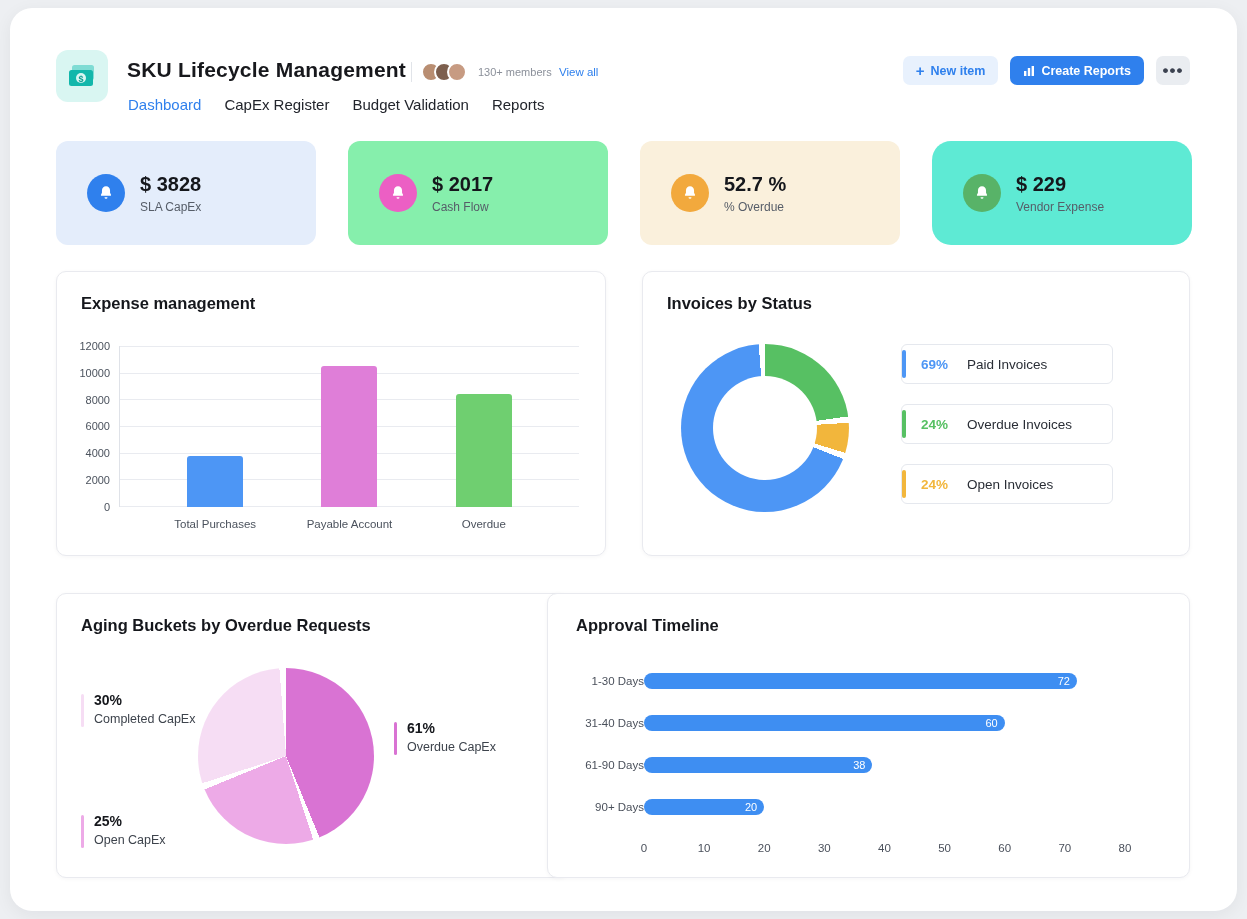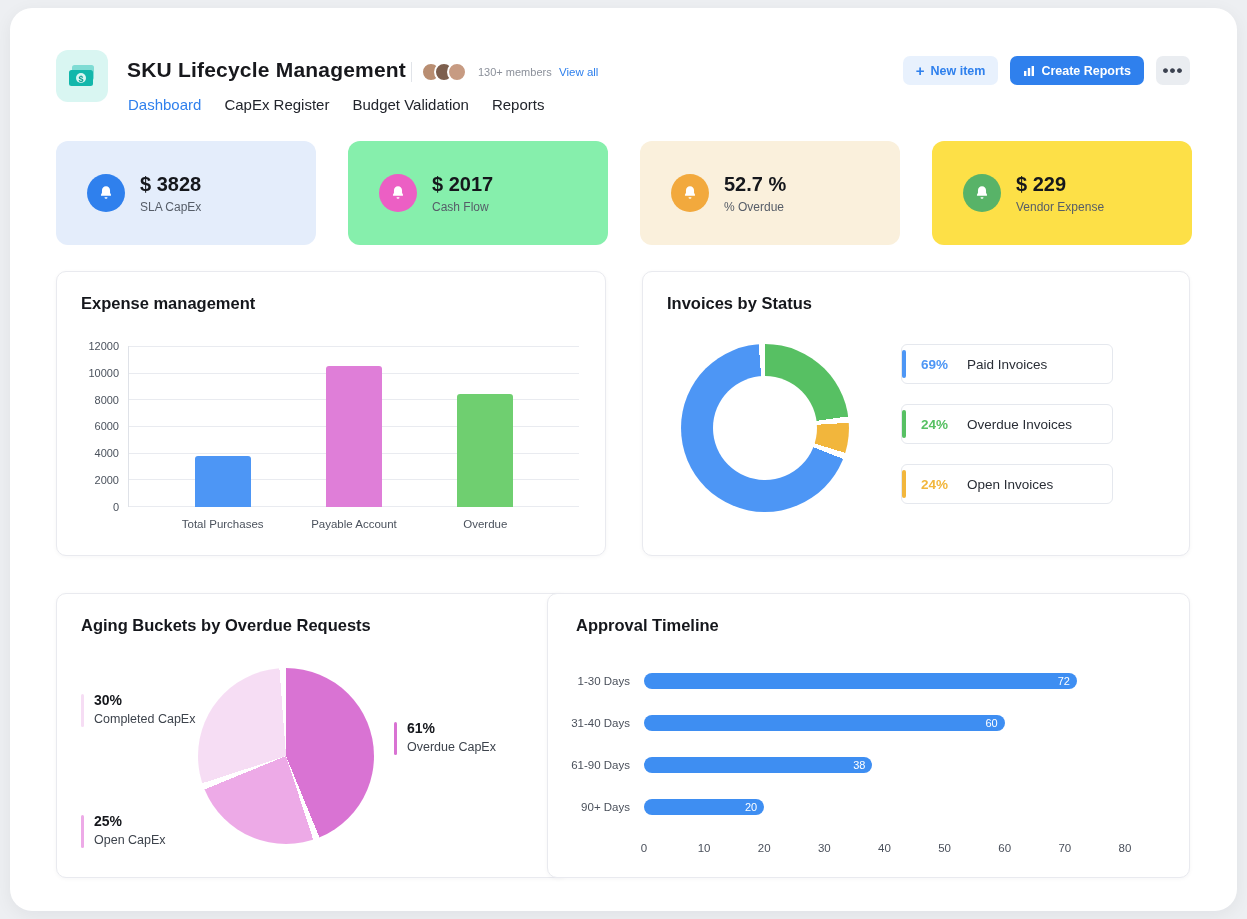--- a/index.html
+++ b/index.html
@@ -64,21 +64,21 @@
   }
   #card-expense  { left:46px;  top:263px; width:550px; height:285px; }
   #card-invoices { left:632px; top:263px; width:548px; height:285px; }
   #card-aging    { left:46px;  top:585px; width:513px; height:285px; }
   #card-approval { left:537px; top:585px; width:643px; height:285px; }
   .card-title { position:absolute; left:24px; top:22px; font-size:16.5px; font-weight:700; color:#15171c; }
   #card-approval .card-title { left:28px; }
 
   
   .bar-wrap { position:absolute; left:18px; right:26px; top:74px; height:161px; display:flex; }
-  .bar-yaxis { width:44px; display:flex; flex-direction:column; justify-content:space-between;margin-left:9px; }
+  .bar-yaxis { width:44px; display:flex; flex-direction:column; justify-content:space-between; }
   .bar-ytick { height:0; display:flex; align-items:center; justify-content:flex-end;
                padding-right:9px; font-size:11px; color:#4b525d; }
   .bar-plot { flex:1; position:relative; border-left:1px solid #dfe2e8; }
   .bar-grid { position:absolute; inset:0; display:flex; flex-direction:column; justify-content:space-between; }
   .gridline { height:0; border-top:1px solid #e9ebf0; }
   .bar-bars { position:absolute; inset:0; display:flex; align-items:flex-end; justify-content:space-around; padding:0 28px; }
   .bar { width:56px; border-radius:3px 3px 0 0; }
   .bar-xlabels { position:absolute; top:calc(100% + 11px); left:0; right:0; display:flex; justify-content:space-around; padding:0 28px; }
   .bar-xlabel { width:120px; text-align:center; font-size:11.5px; color:#4b525d; }
 
@@ -98,21 +98,21 @@
   .pie-tick { position:absolute; left:0; top:2px; width:3px; height:33px; border-radius:2px; }
   .pie-pct { font-size:14px; font-weight:700; color:#15171c; }
   .pie-name { font-size:12.5px; color:#3d434c; margin-top:4px; white-space:nowrap; }
   #pie-label-completed { left:24px; top:98px; }
   #pie-label-open { left:24px; top:208px;margin-top:11px; }
   #pie-label-overdue { left:337px; top:126px; }
 
   
   .hbar-rows { position:absolute; left:18px; right:64px; top:66px; }
   .hbar-row { display:flex; align-items:center; height:42px; }
-  .hbar-label { width:78px; padding-right:14px; text-align:right; font-size:11.5px; color:#4a505b; white-space:nowrap; }
+  .hbar-label { width:78px; text-align:right; font-size:11.5px; color:#4a505b; white-space:nowrap; }
   .hbar-track { flex:1; position:relative; height:16px; }
   .hbar-bar { position:absolute; left:0; top:0; bottom:0; border-radius:8px; }
   .hbar-value { position:absolute; right:7px; top:50%; transform:translateY(-50%); font-size:11px; color:#fff; }
   .hbar-xaxis { position:absolute; left:96px; right:64px; top:248px; height:14px; }
   .hbar-tick { position:absolute; transform:translateX(-50%); font-size:11.5px; color:#4a505b; }
 </style>
 </head>
 <body>
 
 <div class="panel">
@@ -188,21 +188,21 @@
           <svg width="18" height="18" viewBox="0 0 24 24">
             <path fill="#fff" d="M12 3c-3.2 0-5.4 2.4-5.4 5.6v3.2l-1.3 2.5c-.3.6.1 1.4.8 1.4h11.8c.7 0 1.1-.8.8-1.4l-1.3-2.5V8.6C17.4 5.4 15.2 3 12 3z"></path>
             <path fill="#fff" d="M10 17.6a2 2 0 0 0 4 0z"></path>
           </svg>
         </div>
         <div>
           <div class="kpi-value">52.7 %</div>
           <div class="kpi-label">% Overdue</div>
         </div>
       </div>
-      <div class="kpi-card" style="background: #fde047;">
+      <div class="kpi-card" style="background: #5eead4; border-radius: 19px;">
         <div class="kpi-icon" style="background:#58b368">
           <svg width="18" height="18" viewBox="0 0 24 24">
             <path fill="#fff" d="M12 3c-3.2 0-5.4 2.4-5.4 5.6v3.2l-1.3 2.5c-.3.6.1 1.4.8 1.4h11.8c.7 0 1.1-.8.8-1.4l-1.3-2.5V8.6C17.4 5.4 15.2 3 12 3z"></path>
             <path fill="#fff" d="M10 17.6a2 2 0 0 0 4 0z"></path>
           </svg>
         </div>
         <div>
           <div class="kpi-value">$ 229</div>
           <div class="kpi-label">Vendor Expense</div>
         </div>

